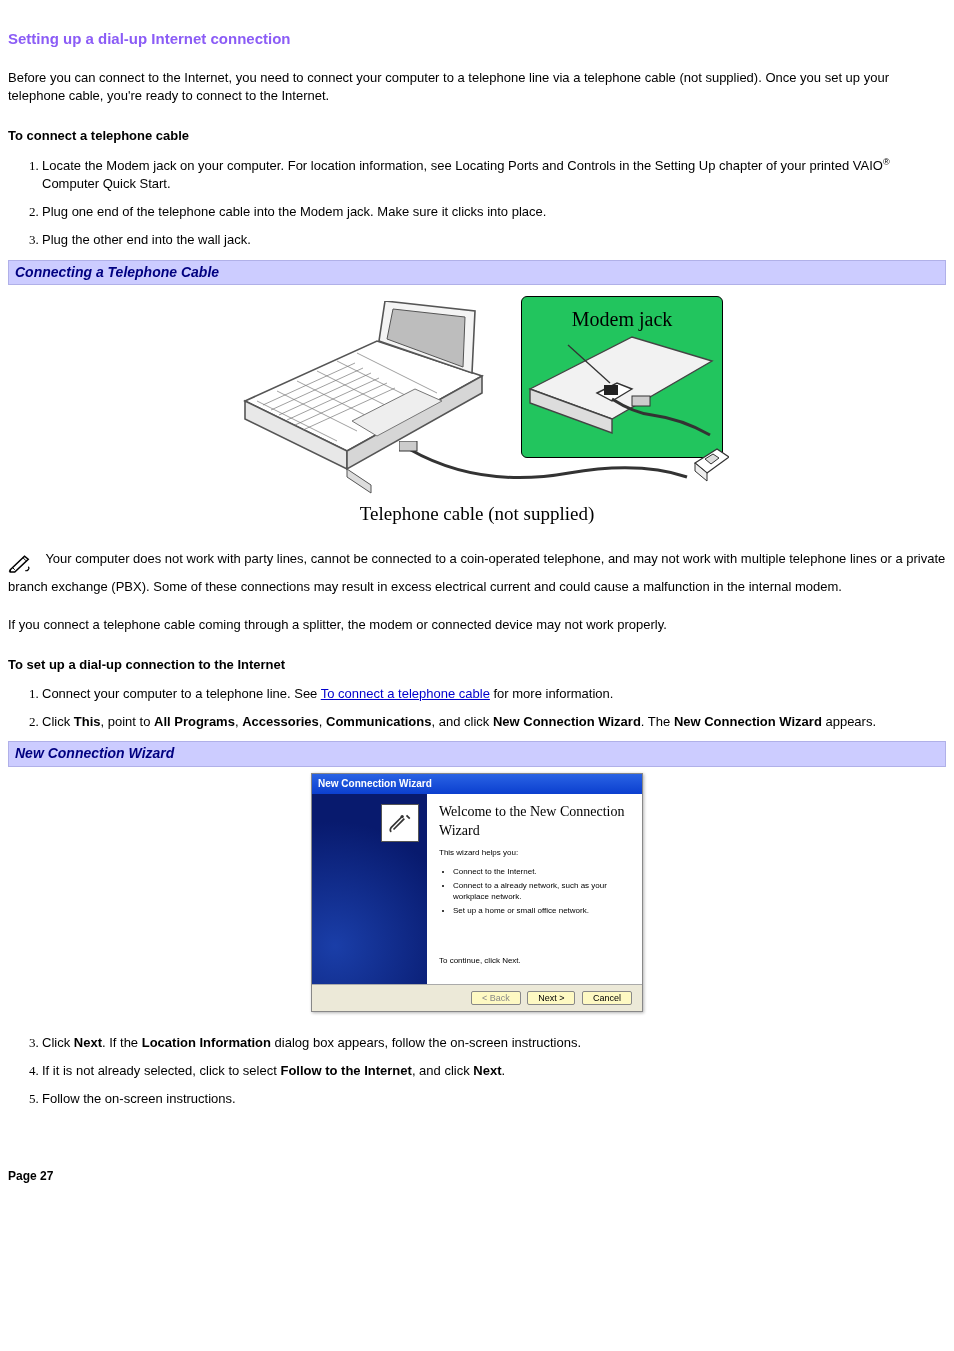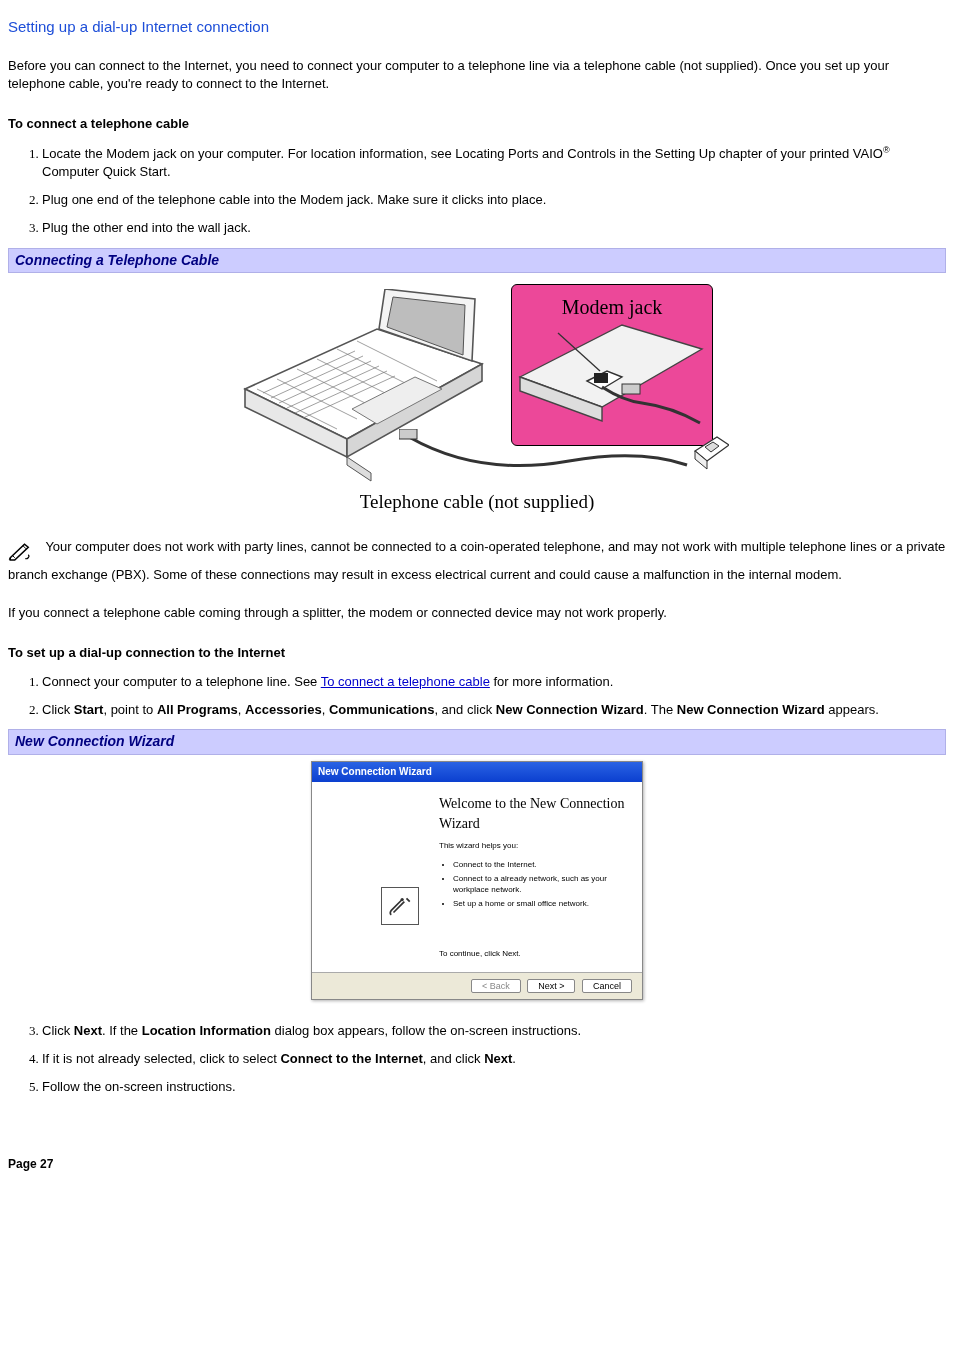--- a/index.html
+++ b/index.html
@@ -5,24 +5,24 @@
   body {
     font-family: Verdana, Arial, sans-serif;
     font-size: 13px;
     color: #000;
     margin: 0;
     padding: 8px 8px 20px 8px;
     width: 938px;
     line-height: 1.4;
   }
   h2.section-title {
-    color: #1d4ed8;
+    color: #8b5cf6;
     font-size: 15px;
-    margin: 8px 0 14px 0;
-    font-weight: normal;
+    margin: 20px 0 14px 0;
+    font-weight: bold;
   }
   p { margin: 20px 0 14px 0; }
   .subhead {
     font-weight: bold;
     margin: 22px 0 8px 0;
   }
   ol.numlist {
     margin: 4px 0 4px 0;
     padding-left: 34px;
   }
@@ -52,22 +52,22 @@
   .laptop-diagram {
     display:inline-block;
     width:500px;
     position:relative;
   }
   .callout {
     position:absolute;
     border:1px solid #000;
     width:200px;
     height:160px;
-    background:#ec4899;
-    right:14px;
+    background:#22c55e;
+    right:4px;
     top:5px;
     border-radius:6px;
   }
   .callout-label {
     font-family: "Times New Roman", serif;
     font-size:20px;
     text-align:center;
     padding-top:8px;
   }
   .laptop-body {
@@ -101,21 +101,20 @@
     background: linear-gradient(#2a63e4,#0b3fcf);
     color:#fff;
     font-weight:bold;
     padding:3px 6px;
     font-size:10px;
   }
   .wizard-body {
     display:flex;
     background:#fff;
     height:190px;
-    align-items:center;
   }
   .wizard-left {
     width:115px;
     background: radial-gradient(circle at 20% 80%, #1a3ea8 0%, #081a6e 70%);
     position:relative;
   }
   .wizard-left .icon {
     position:absolute; top:10px; right:8px;
     width:36px;height:36px;background:#fff;border:1px solid #555;
     display:flex;align-items:center;justify-content:center;
@@ -128,21 +127,21 @@
   .wizard-continue { font-size:8px; margin-top:38px; }
   .wizard-buttons {
     text-align:right;
     padding:6px 10px;
     border-top:1px solid #aaa;
   }
   .wizard-buttons button {
     font-size:9px;
     padding:1px 10px;
     margin-left:4px;
-    background:#ffffff;
+    background:#fef9c3;
     border:1px solid #888;
     border-radius:2px;
   }
   .wizard-buttons button.disabled { color:#888; }
   .sup { font-size:70%; vertical-align:super;}
   .page-num { text-align:left; font-weight:bold; font-size:12px; margin-top:60px;}
 </style>
 </head>
 <body>
 
@@ -227,21 +226,21 @@
 
 <p>If you connect a telephone cable coming through a splitter, the modem or connected device may not work properly.</p>
 
 <div class="subhead">To set up a dial-up connection to the Internet</div>
 
 <ol class="numlist">
   <li><span>
     <span>Connect your computer to a telephone line. See </span><a href="#" class="link">To connect a telephone cable</a><span> for more information.</span>
   </span></li>
   <li><span>
-    <span>Click </span><b>Start</b><span>, point to </span><b>All Programs</b><span>, </span><b>Accessories</b><span>, </span><b>Communications</b><span>, and click </span><b>New Connection Wizard</b><span>. The </span><b>New Connection Wizard</b><span> appears.</span>
+    <span>Click </span><b>This</b><span>, point to </span><b>All Programs</b><span>, </span><b>Accessories</b><span>, </span><b>Communications</b><span>, and click </span><b>New Connection Wizard</b><span>. The </span><b>New Connection Wizard</b><span> appears.</span>
   </span></li>
 </ol>
 
 <div class="banner">New Connection Wizard</div>
 
 <div class="figure-area">
   <div class="wizard-fig">
     <div class="wizard-title">New Connection Wizard</div>
     <div class="wizard-body">
       <div class="wizard-left">
@@ -269,18 +268,18 @@
       <button>Cancel</button>
     </div>
   </div>
 </div>
 
 <ol class="numlist" start="3">
   <li><span>
     <span>Click </span><b>Next</b><span>. If the </span><b>Location Information</b><span> dialog box appears, follow the on-screen instructions.</span>
   </span></li>
   <li><span>
-    <span>If it is not already selected, click to select </span><b>Connect to the Internet</b><span>, and click </span><b>Next</b><span>.</span>
+    <span>If it is not already selected, click to select </span><b>Follow to the Internet</b><span>, and click </span><b>Next</b><span>.</span>
   </span></li>
   <li><span>Follow the on-screen instructions.</span></li>
 </ol>
 
 <div class="page-num">Page 27</div>
 
 </body></html>

